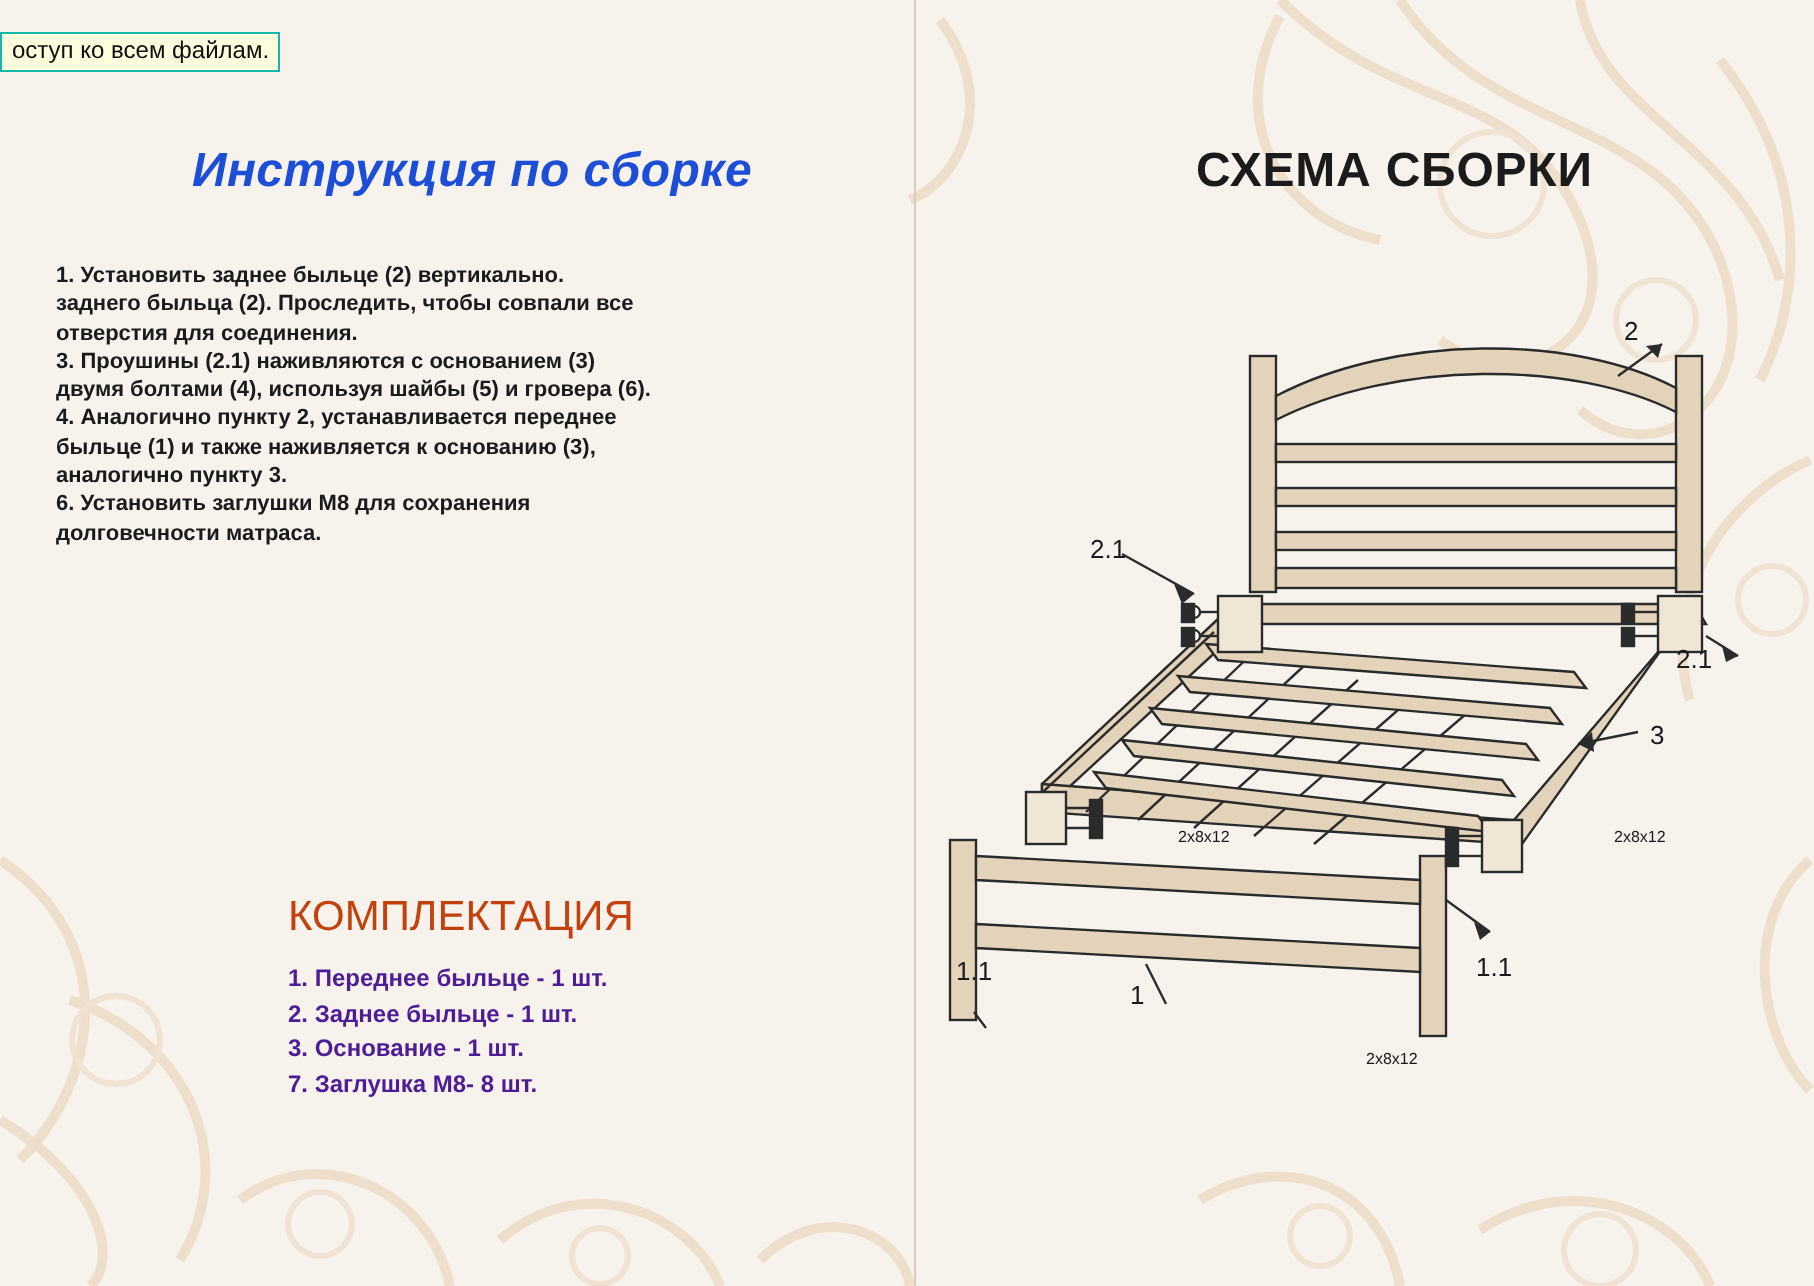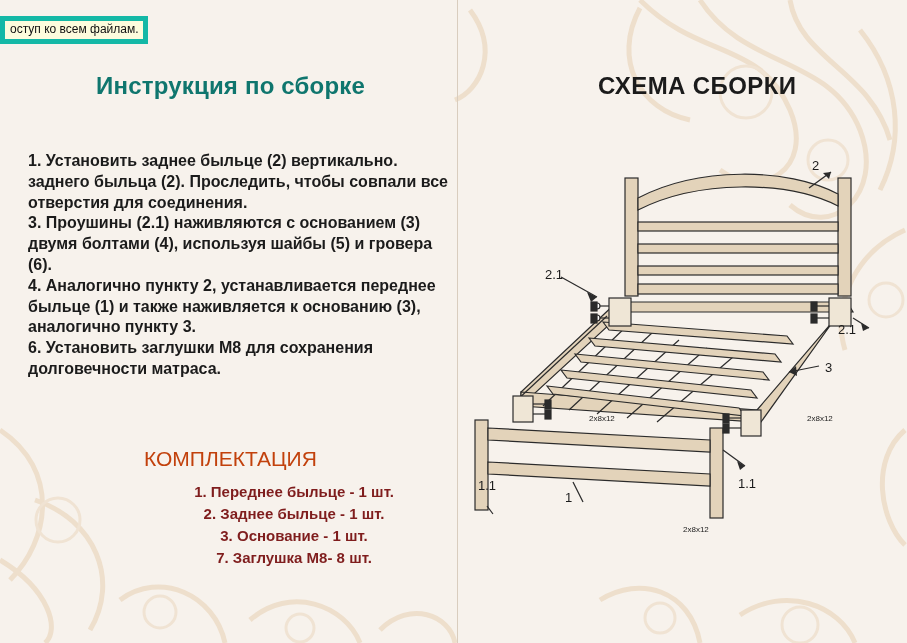--- a/index.html
+++ b/index.html
@@ -24,21 +24,21 @@
   #ornament {
     position: absolute;
     inset: 0;
     pointer-events: none;
   }
   #tooltip {
     position: absolute;
     left: 0;
     top: 16px;
     background: #fdfcdd;
-    border: 5px solid #14b8a6;
+    border: 1px solid #14b8a6;
     font-size: 12px;
     color: #101010;
     padding: 2px 4px 3px 5px;
     line-height: 1.1;
     white-space: nowrap;
     z-index: 50;
   }
   #divider {
     position: absolute;
     left: 457px;
@@ -54,56 +54,55 @@
     top: 0;
     width: 457px;
     height: 643px;
   }
   #instr-title {
     position: absolute;
     left: 96px;
     top: 72px;
     font-size: 24px;
     font-weight: bold;
-    color: #0f766e;
+    color: #1d4ed8;
     letter-spacing: .2px;
+    font-style: italic;
   }
   #instr-steps {
     position: absolute;
     left: 28px;
     top: 131px;
     width: 420px;
-    font-size: 16px;
+    font-size: 11px;
     font-weight: bold;
     color: #1b1b1b;
     line-height: 1.30;
-    margin-top: 20px;
   }
   #instr-steps .step {
     margin: 0;
     padding: 0;
   }
   #komplekt-title {
     position: absolute;
     left: 144px;
     top: 447px;
     font-size: 21px;
     font-weight: normal;
     color: #c2410c;
   }
   #komplekt-list {
     position: absolute;
     left: 144px;
     top: 481px;
     width: 300px;
-    font-size: 15px;
+    font-size: 12px;
     font-weight: bold;
-    color: #7f1d1d;
+    color: #4c1d95;
     line-height: 1.46;
-    text-align: center;
   }
   
   #right-col {
     position: absolute;
     left: 457px;
     top: 0;
     width: 450px;
     height: 520px;
   }
   #scheme-title {

